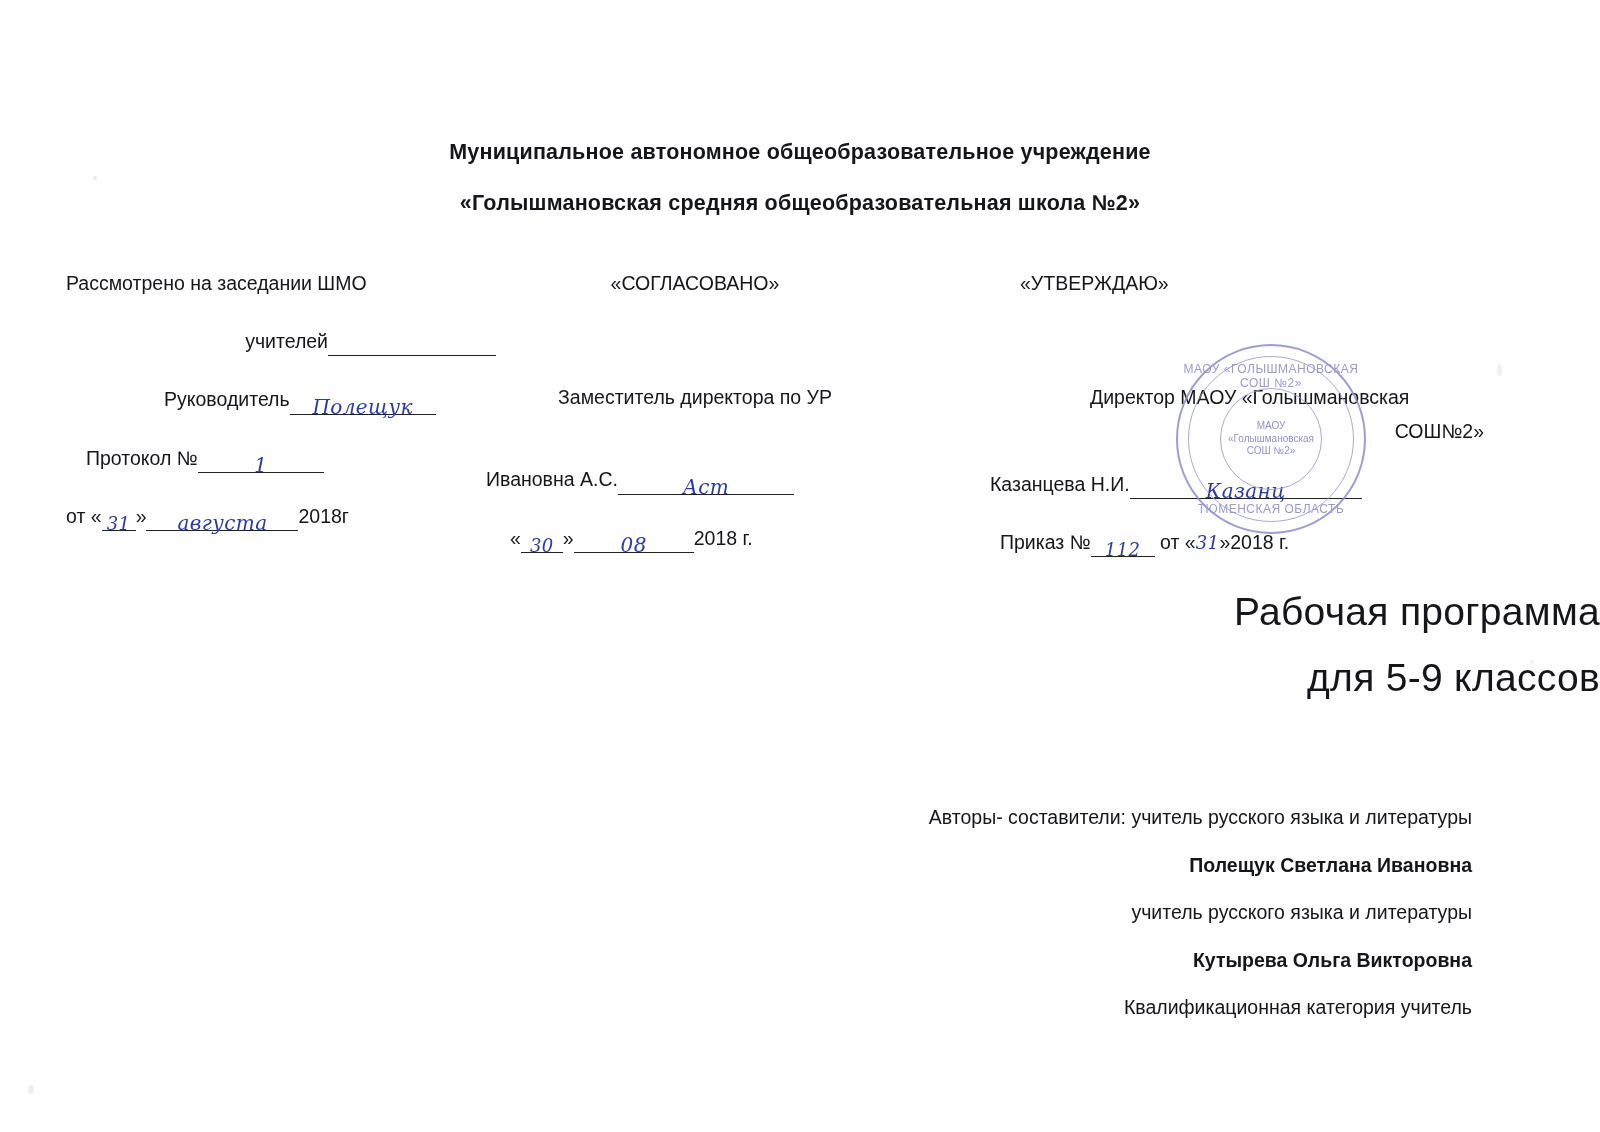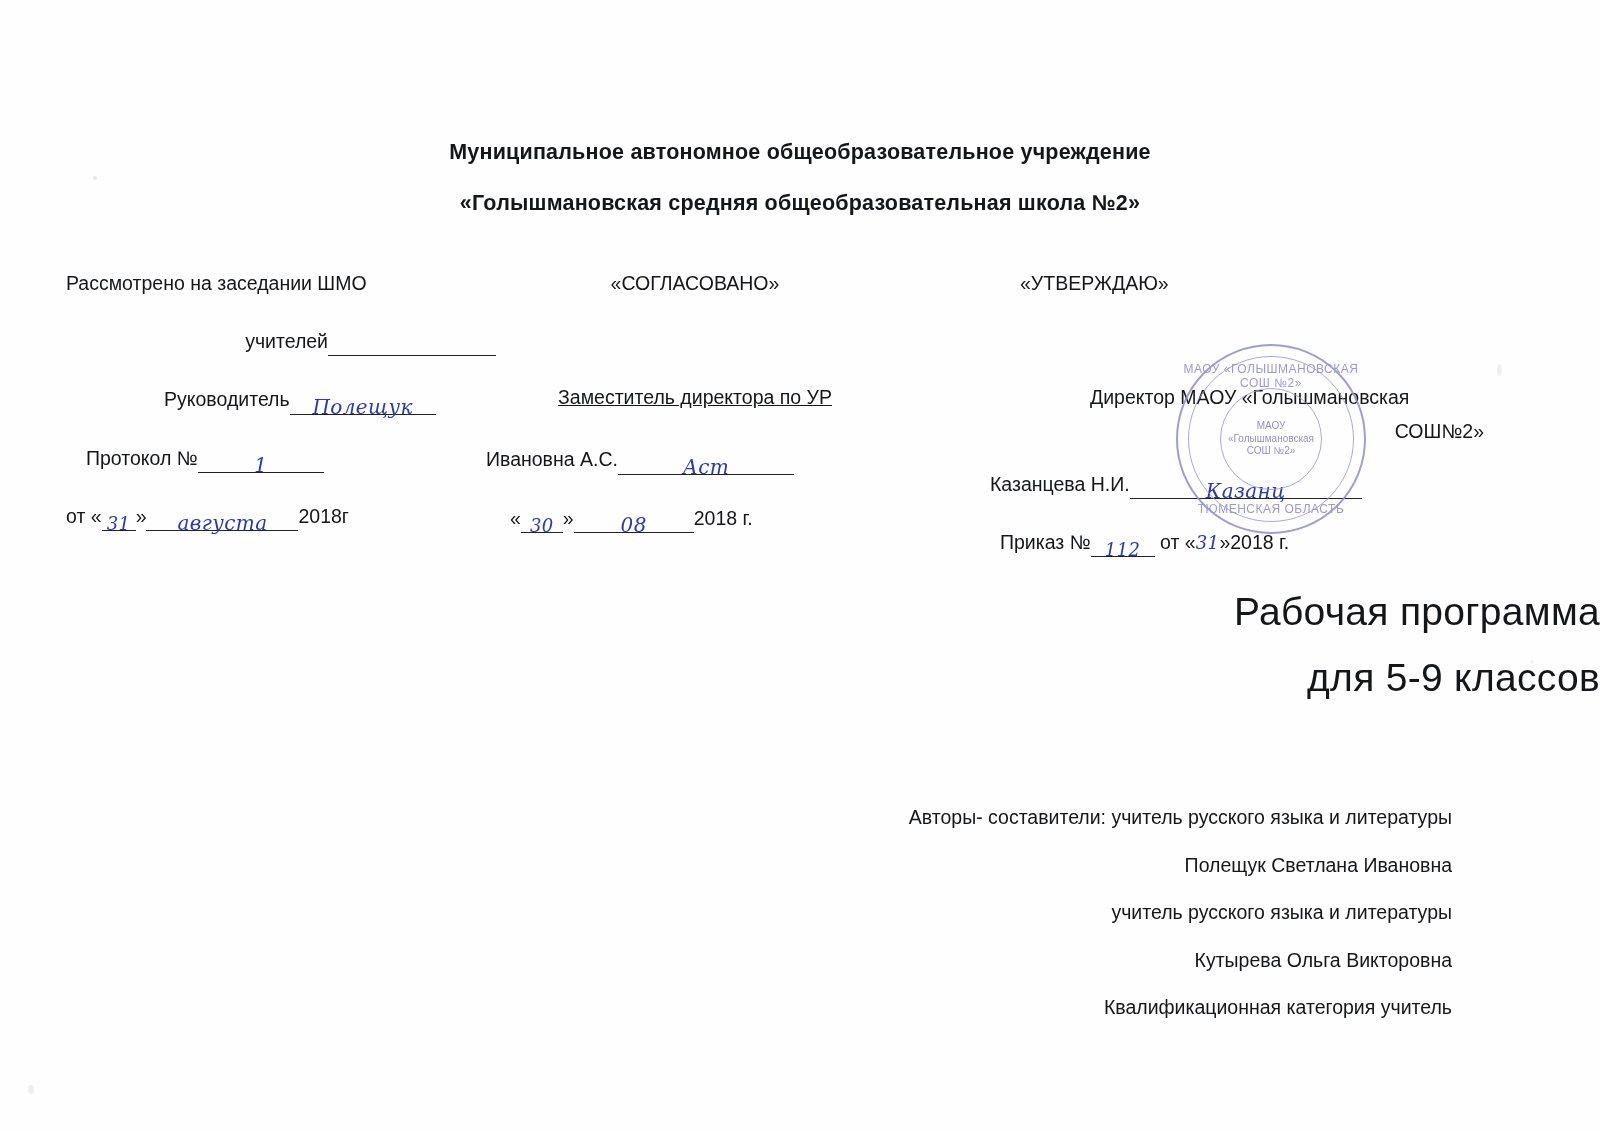--- a/index.html
+++ b/index.html
@@ -147,29 +147,29 @@
   }
   .title-line {
     font-size: 39px;
     color: #15161a;
     margin-bottom: 22px;
     letter-spacing: .3px;
   }
   .authors {
     position: absolute;
     top: 808px;
-    right: 148px;
+    right: 128px;
     width: 800px;
     text-align: right;
     font-size: 19.5px;
     line-height: 1.0;
     color: #15161a;
   }
   .authors div { margin-bottom: 28px; }
-  .authors .bold { font-weight: normal; }
+  .authors .bold { font-weight: bold; }
 </style>
 </head>
 <body>
 
 <div class="page">
 
   <div class="scan-speck" style="left:93px;top:176px;width:4px;height:4px;"></div>
   <div class="scan-speck" style="left:1497px;top:364px;width:5px;height:12px;opacity:.35;"></div>
   <div class="scan-speck" style="left:1530px;top:660px;width:4px;height:4px;opacity:.3;"></div>
   <div class="scan-speck" style="left:28px;top:1085px;width:6px;height:9px;opacity:.4;"></div>
@@ -192,21 +192,21 @@
       <div class="row" style="padding-left:20px;">
         <span>Протокол №</span><span class="fill" style="width:126px;"><span class="hand">1</span></span>
       </div>
       <div class="row" style="padding-left:0px;">
         <span>от «</span><span class="fill" style="width:34px;"><span class="hand hand-sm">31</span></span><span>»</span><span class="fill" style="width:152px;"><span class="hand">августа</span></span><span>2018г</span>
       </div>
     </div>
 
     <div class="col col-mid">
       <div class="row center-label" style="margin-bottom:84px;">«СОГЛАСОВАНО»</div>
-      <div class="row center-label" style="margin-bottom:32px;text-decoration:underline;">Заместитель директора по УР</div>
+      <div class="row center-label" style="margin-bottom:52px;">Заместитель директора по УР</div>
       <div class="row" style="padding-left:6px;">
         <span>Ивановна А.С.</span><span class="fill" style="width:176px;"><span class="hand">Аст</span></span>
       </div>
       <div class="row" style="padding-left:30px;">
         <span>«</span><span class="fill" style="width:42px;"><span class="hand hand-sm">30</span></span><span>»</span><span class="fill" style="width:120px;"><span class="hand">08</span></span><span>2018 г.</span>
       </div>
     </div>
 
     <div class="col col-right">
       <div class="row" style="padding-left:40px;margin-bottom:84px;">«УТВЕРЖДАЮ»</div>

